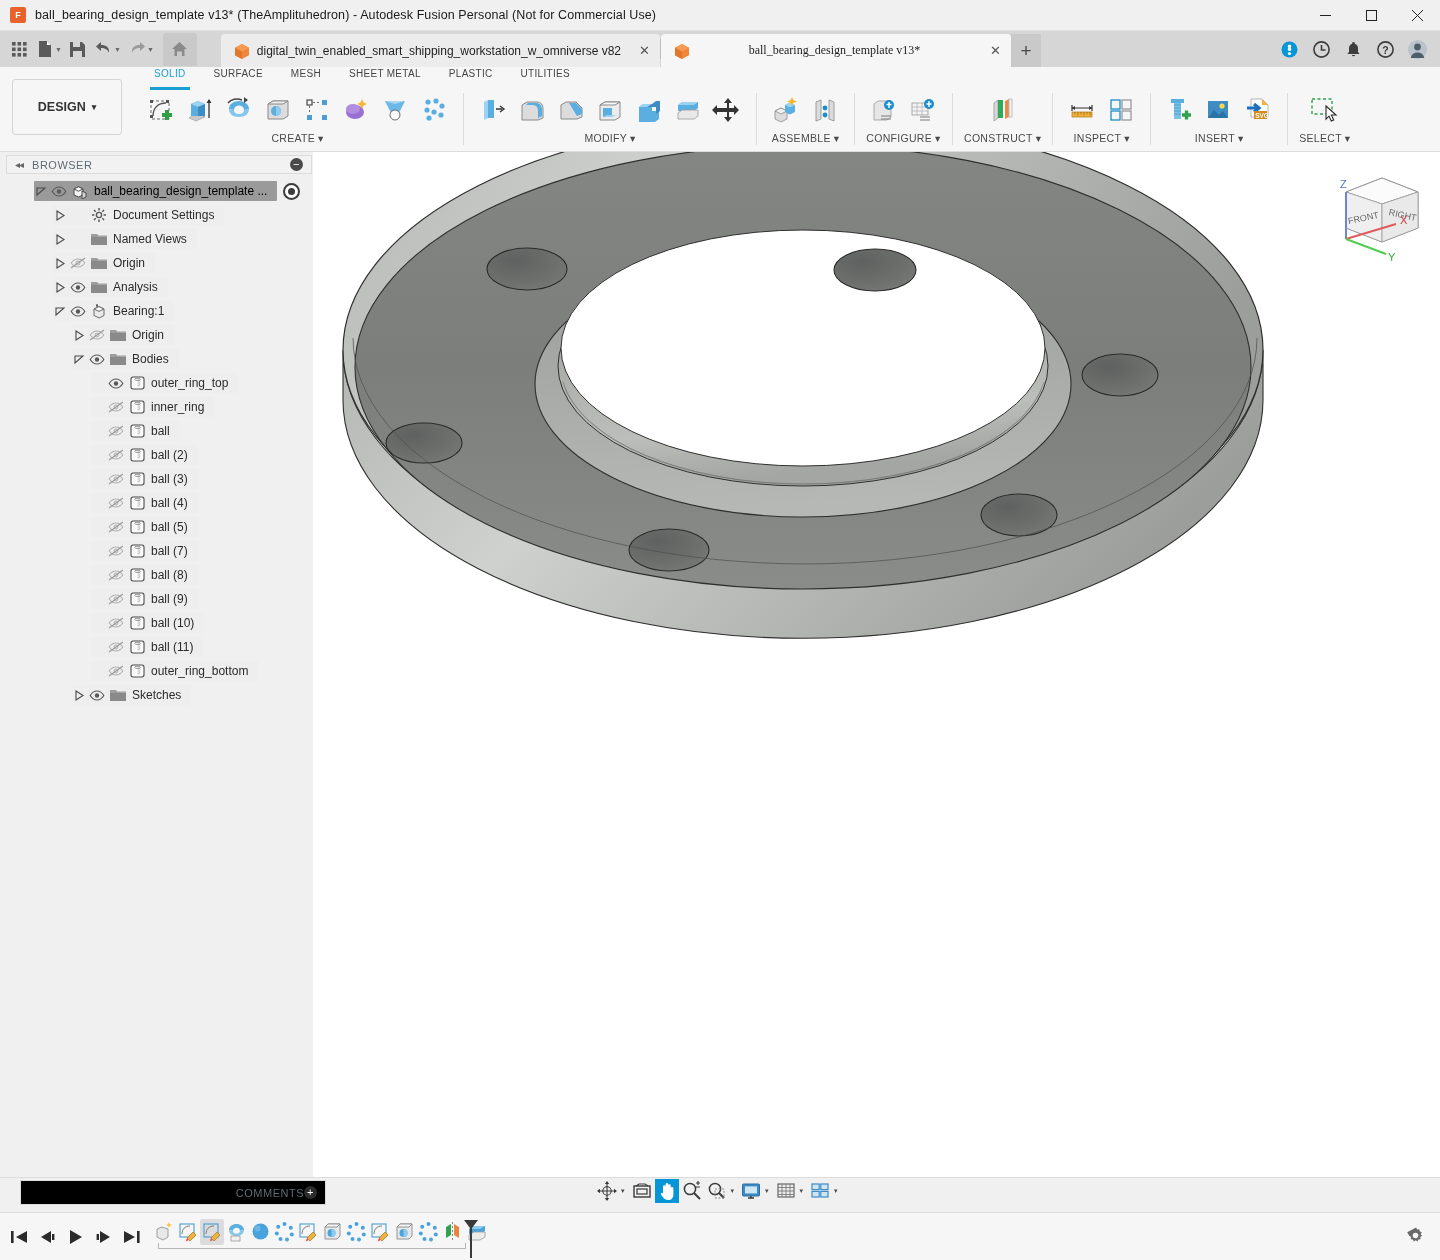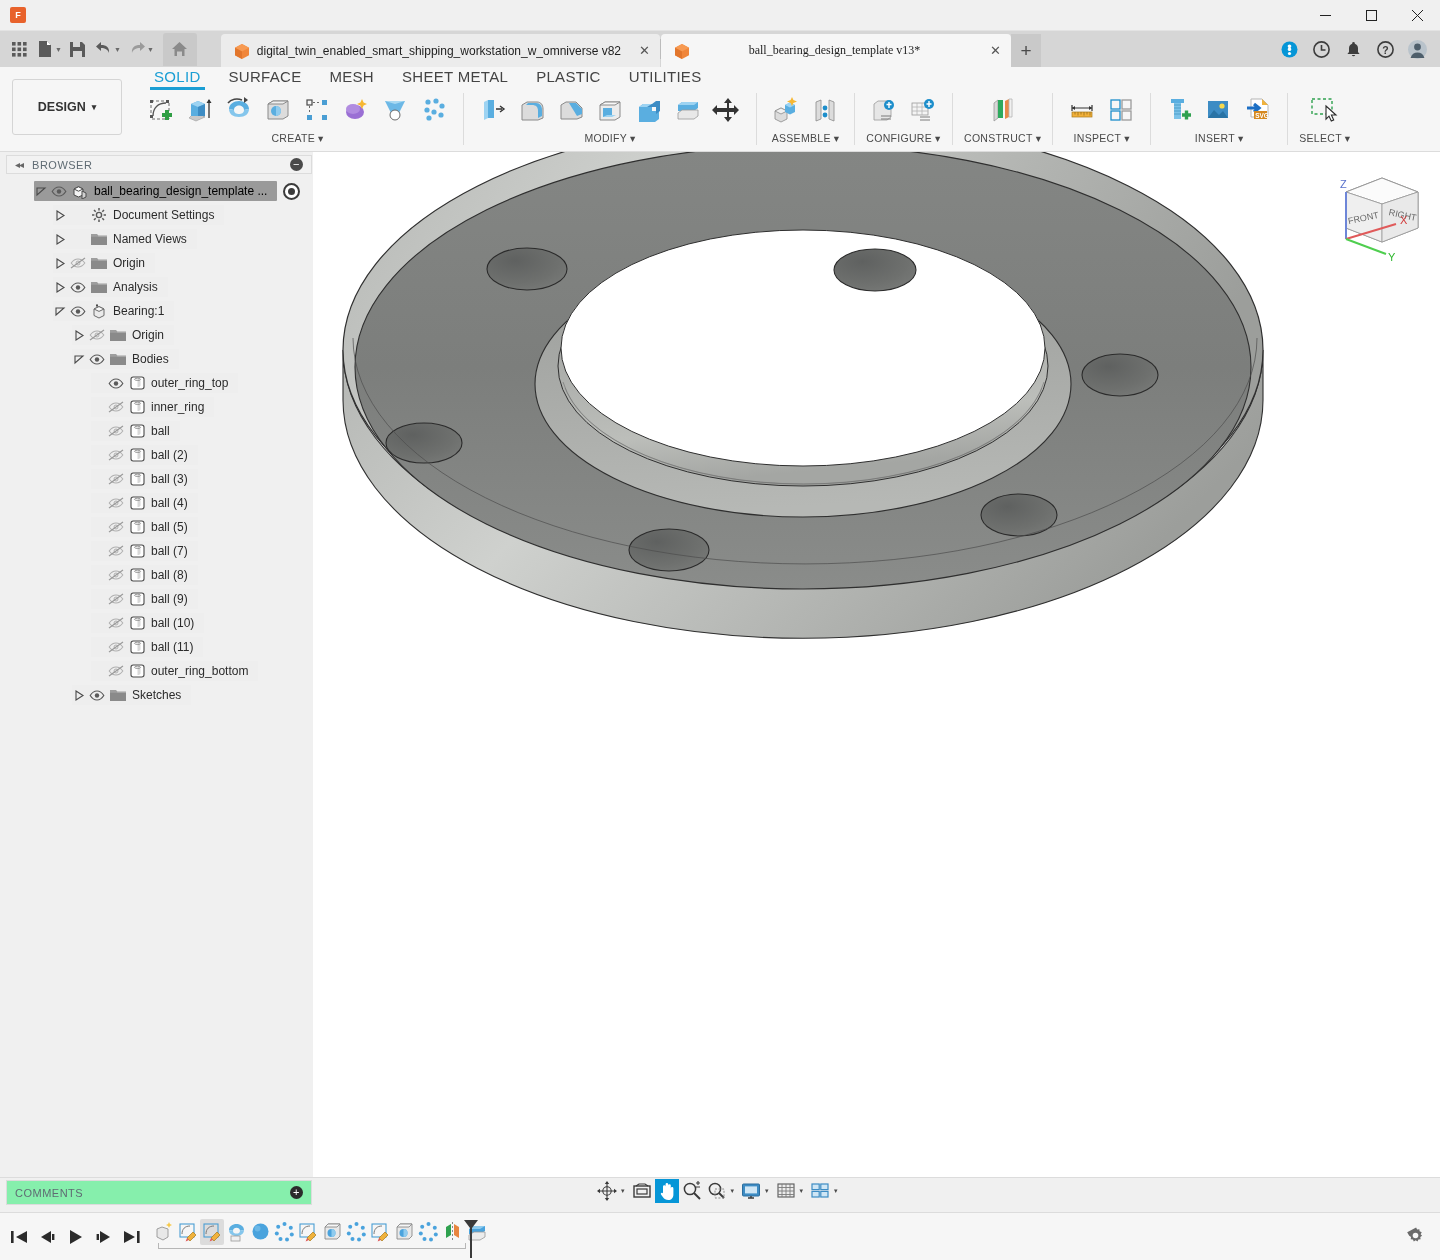--- a/index.html
+++ b/index.html
@@ -75,21 +75,21 @@
   }
   .design-btn {
     width:110px; height:56px; margin:12px 8px 0 12px;
     border:1px solid #d5d5d5; border-radius:3px; background:#f6f6f6;
     display:flex; align-items:center; justify-content:center; gap:6px;
     font-size:12.5px; color:#333; font-weight:600;
   }
   .ribbon-right { flex:1; display:flex; flex-direction:column; }
   .tabrow { height:22px; display:flex; align-items:flex-start; padding-left:10px; gap:0; }
   .rtab {
-    padding:1px 14px 0 14px; font-size:15px; color:#444; letter-spacing:.3px;
+    padding:1px 14px 0 14px; font-size:10px; color:#444; letter-spacing:.3px;
     position:relative; height:21px;
   }
   .rtab.active { color:#1a9ed4; }
   .rtab.active::after {
     content:""; position:absolute; left:10px; right:10px; bottom:-2px; height:3px; background:#1a9ed4;
   }
   .panelsrow { flex:1; display:flex; align-items:flex-start; padding-left:8px; }
   .panel { display:flex; flex-direction:column; align-items:center; position:relative; padding:0 5px; }
   .panel-icons { display:flex; align-items:flex-start; height:40px; gap:3px; padding-top:2px; }
   .panel-label { font-size:10.5px; color:#4a4a4a; letter-spacing:.3px; margin-top:3px; }
@@ -130,24 +130,24 @@
 
   
   .canvas {
     position:absolute; left:313px; top:152px; width:1127px; height:1026px;
     background:#ffffff; overflow:hidden;
   }
   .viewcube { position:absolute; right:6px; top:14px; width:110px; height:98px; }
 
   
   .comments {
-    position:absolute; left:6px; top:1180px; width:306px; height:25px;
-    background:#86efac; border:1px solid #dcdcdc;
+    position:absolute; left:20px; top:1180px; width:306px; height:25px;
+    background:#000000; border:1px solid #dcdcdc;
     display:flex; align-items:center; padding:0 8px;
-    font-size:11px; color:#5f6b73; letter-spacing:.5px;
+    font-size:11px; color:#5f6b73; letter-spacing:.5px;text-align:right;
   }
   .comments .ttl { flex:1; }
   .comments .plus {
     width:13px;height:13px;border-radius:50%;background:#2b2b2b;color:#fff;
     display:flex;align-items:center;justify-content:center;font-size:11px;line-height:1;
   }
 
   
   .navbar {
     position:absolute; left:595px; top:1178px; height:26px;
@@ -179,20 +179,21 @@
 
 <div id="app">
 
   <div class="titlebar">
     <div class="app-icon">
       <svg width="14" height="14" viewBox="0 0 14 14">
           <rect width="14" height="14" rx="2" fill="#e8622c"></rect>
           <text x="7" y="10" font-size="9" font-family="Liberation Sans, sans-serif" fill="#fff" text-anchor="middle" font-weight="bold">F</text>
         </svg>
     </div>
+    <div class="title-text">ball_bearing_design_template v13* (TheAmplituhedron) - Autodesk Fusion Personal (Not for Commercial Use)</div>
     <div class="winbtns">
       <div class="winbtn">
         <svg width="11" height="11" viewBox="0 0 11 11">
             <line x1="0" y1="5.5" x2="11" y2="5.5" stroke="#222" stroke-width="1"></line>
           </svg>
       </div>
       <div class="winbtn">
         <svg width="11" height="11" viewBox="0 0 11 11">
             <rect x="0.5" y="0.5" width="10" height="10" fill="none" stroke="#222" stroke-width="1"></rect>
           </svg>

